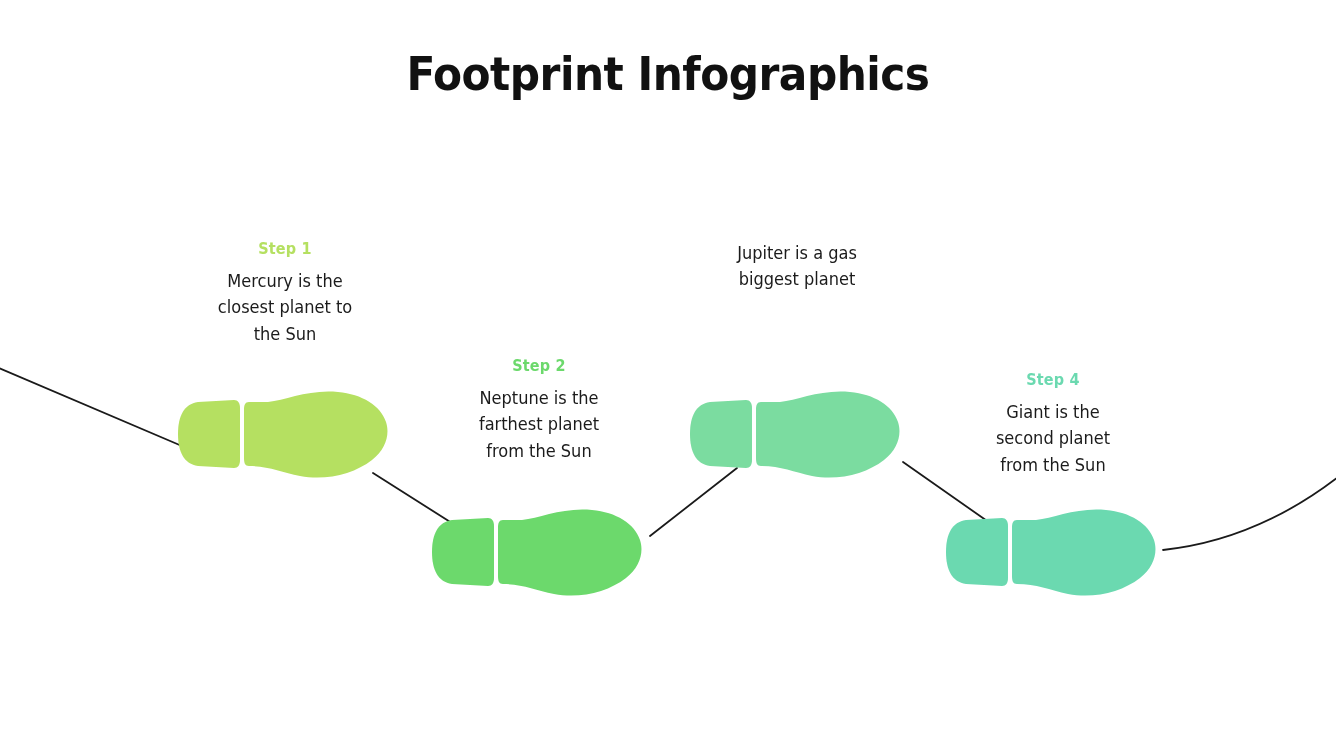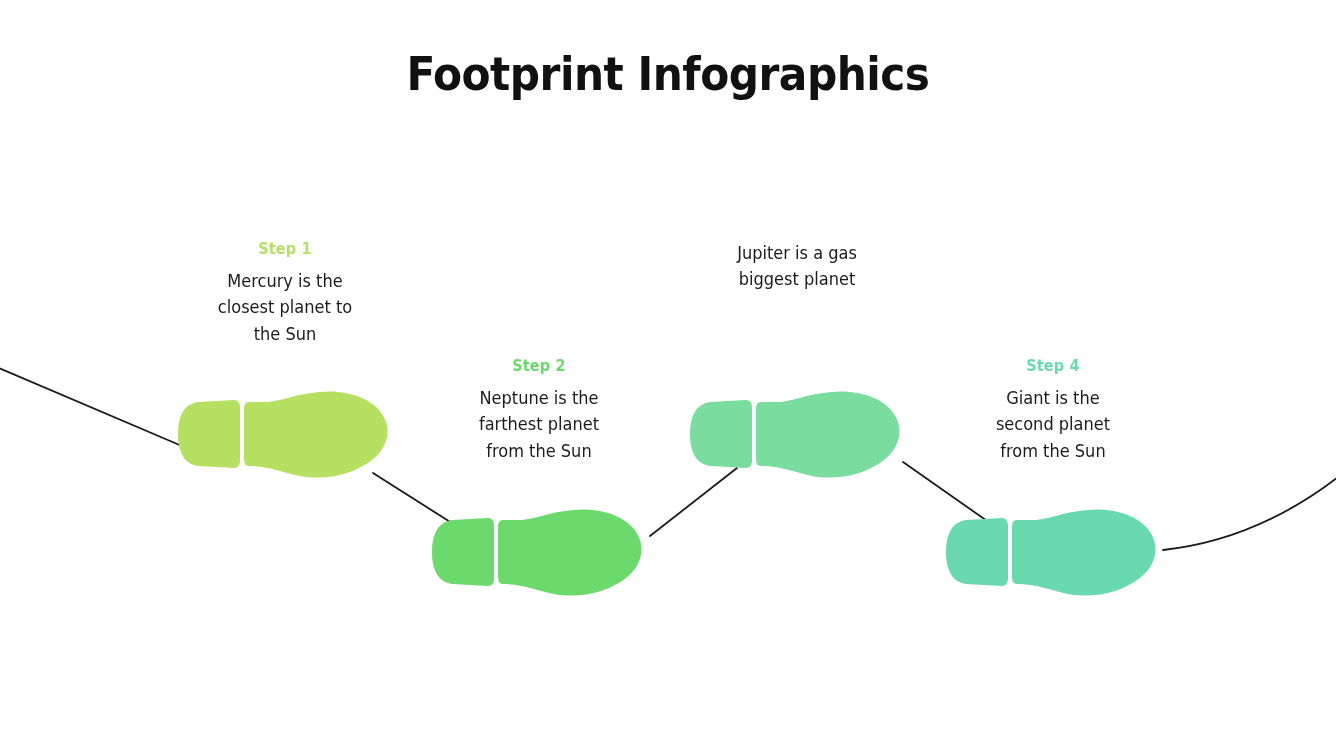--- a/index.html
+++ b/index.html
@@ -80,21 +80,21 @@
     font-weight: normal;
     color: #1b1b1b;
     line-height: 1.45;
     margin: 0;
   }
   .step-body span { display: block; }
 
   #step-block-1 { left: 170px; top: 240px; }
   #step-block-2 { left: 424px; top: 357px; }
   #step-block-3 { left: 682px; top: 240px; }
-  #step-block-4 { left: 938px; top: 357px; }
+  #step-block-4 { left: 938px; top: 371px; }
 </style>
 </head>
 <body>
 
 <div id="slide" style="background: rgb(255, 255, 255);">
 
   <div id="slide-title" style="color: rgb(17, 17, 17);">Footprint Infographics</div>
 
   <svg id="connectors" viewBox="0 0 1336 752">
     <path fill="none" stroke="#1A1A1A" stroke-width="1.8" stroke-linecap="round" d="M -6 366 L 196 452"></path>

